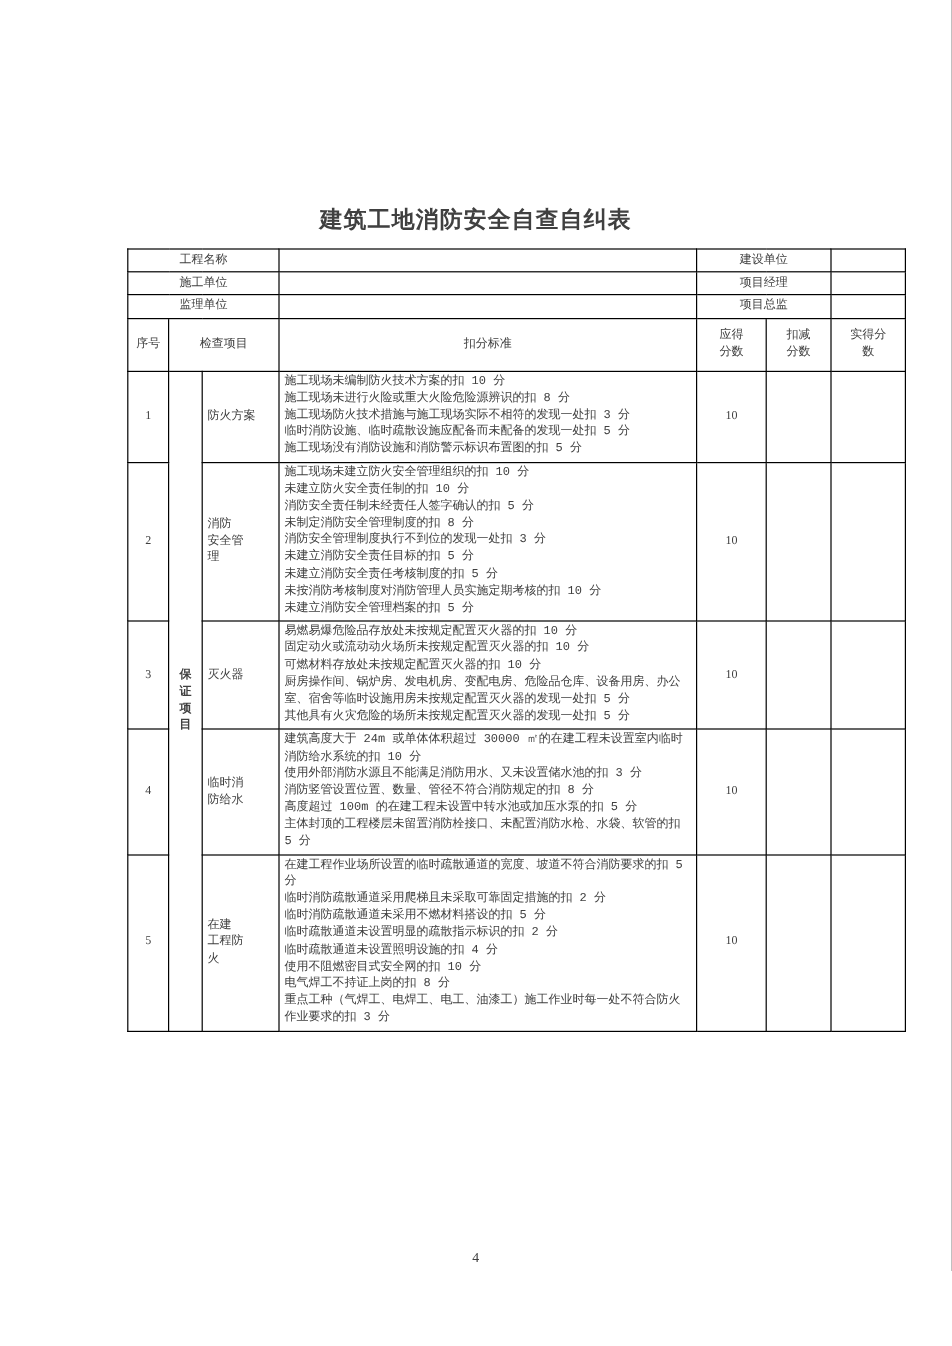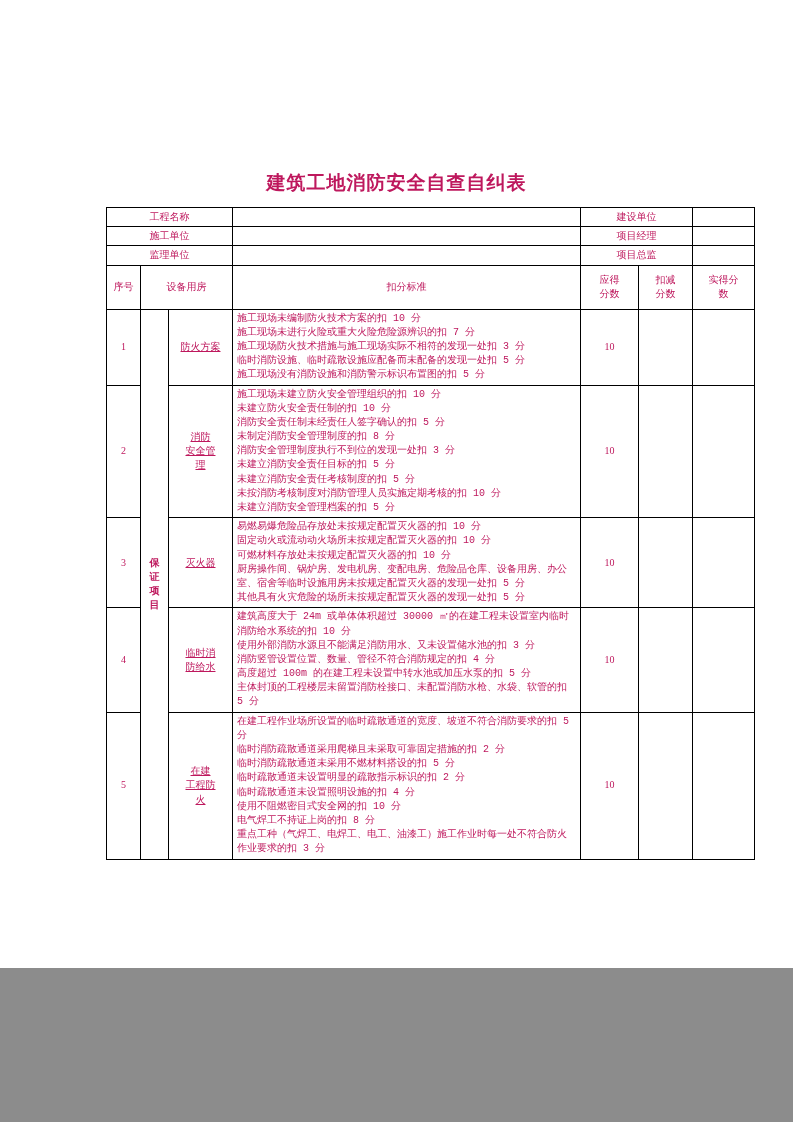--- a/index.html
+++ b/index.html
@@ -2,27 +2,27 @@
 <html><head>
 <meta charset="utf-8">
 <style>
   html, body {
     margin: 0;
     padding: 0;
     background: #8c8c8c;
   }
   .page {
     width: 793px;
-    height: 968px;
+    height: 1122px;
     background: #ffffff;
     margin: 0 auto;
     position: relative;
     box-sizing: border-box;
     font-family: "Liberation Serif", "DejaVu Serif", serif;
-    color: #be185d;
+    color: #404040;
     overflow: hidden;
   }
   .doc-title {
     position: absolute;
     top: 170px;
     left: 0;
     width: 793px;
     text-align: center;
     font-family: "Liberation Sans", "DejaVu Sans", sans-serif;
     font-weight: bold;
@@ -51,25 +51,24 @@
   }
   .crit {
     font-size: 11px;
     line-height: 1.45;
     text-align: left;
     vertical-align: middle;
     padding: 4px 5px;
   }
   .crit div { white-space: normal; font-family: Liberation Mono, monospace; }
   .vert-label {
-    text-align: center;
+    text-align: left;
     vertical-align: middle;
     font-size: 11.5px;
     line-height: 1.35;
-    text-decoration: underline;
   }
   .narrow-label {
     text-align: center;
     vertical-align: middle;
     font-size: 11.5px;
     line-height: 1.3;
     padding: 2px 1px;
     font-weight: bold;
   }
   .score { text-align: center; vertical-align: middle; font-size: 11.5px; }
@@ -118,21 +117,21 @@
       </tr>
       <tr>
         <td colspan="3" class="c-center">监理单位</td>
         <td class="blank"></td>
         <td colspan="2" class="c-center">项目总监</td>
         <td class="blank"></td>
       </tr>
 
       <tr style="height:44px">
         <td class="hdr-cell">序号</td>
-        <td colspan="2" class="hdr-cell">设备用房</td>
+        <td colspan="2" class="hdr-cell">检查项目</td>
         <td class="hdr-cell">扣分标准</td>
         <td class="hdr-cell hdr-two-line">
           <div>应得</div>
           <div>分数</div>
         </td>
         <td class="hdr-cell hdr-two-line">
           <div>扣减</div>
           <div>分数</div>
         </td>
         <td class="hdr-cell hdr-two-line">
@@ -142,21 +141,21 @@
       </tr>
 
       <tr>
         <td class="c-center">1</td>
         <td rowspan="5" class="narrow-label">
           <span>保证项目</span>
         </td>
         <td class="vert-label">防火方案</td>
         <td class="crit">
           <div>施工现场未编制防火技术方案的扣 10 分</div>
-          <div>施工现场未进行火险或重大火险危险源辨识的扣 7 分</div>
+          <div>施工现场未进行火险或重大火险危险源辨识的扣 8 分</div>
           <div>施工现场防火技术措施与施工现场实际不相符的发现一处扣 3 分</div>
           <div>临时消防设施、临时疏散设施应配备而未配备的发现一处扣 5 分</div>
           <div>施工现场没有消防设施和消防警示标识布置图的扣 5 分</div>
         </td>
         <td class="score">10</td>
         <td class="score"></td>
         <td class="score"></td>
       </tr>
 
       <tr>
@@ -199,21 +198,21 @@
 
       <tr>
         <td class="c-center">4</td>
         <td class="vert-label">
           <div>临时消</div>
           <div>防给水</div>
         </td>
         <td class="crit">
           <div>建筑高度大于 24m 或单体体积超过 30000 ㎡的在建工程未设置室内临时消防给水系统的扣 10 分</div>
           <div>使用外部消防水源且不能满足消防用水、又未设置储水池的扣 3 分</div>
-          <div>消防竖管设置位置、数量、管径不符合消防规定的扣 4 分</div>
+          <div>消防竖管设置位置、数量、管径不符合消防规定的扣 8 分</div>
           <div>高度超过 100m 的在建工程未设置中转水池或加压水泵的扣 5 分</div>
           <div>主体封顶的工程楼层未留置消防栓接口、未配置消防水枪、水袋、软管的扣 5 分</div>
         </td>
         <td class="score">10</td>
         <td class="score"></td>
         <td class="score"></td>
       </tr>
 
       <tr>
         <td class="c-center">5</td>

